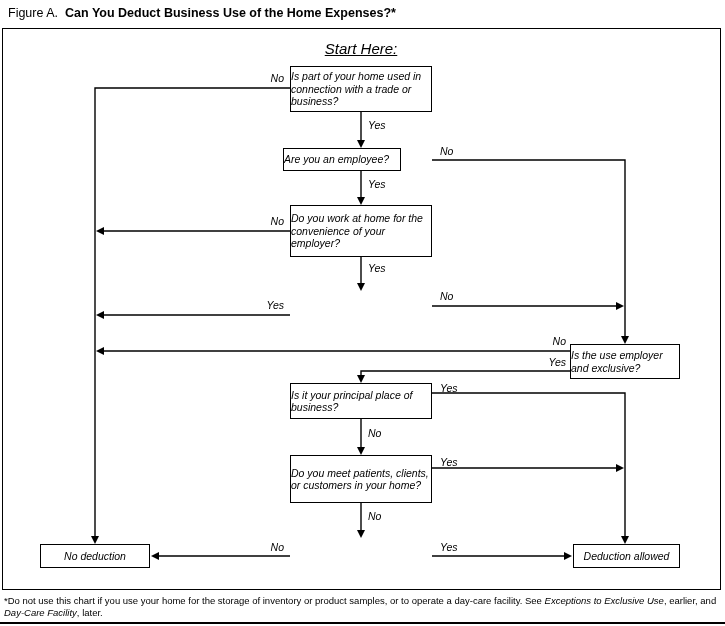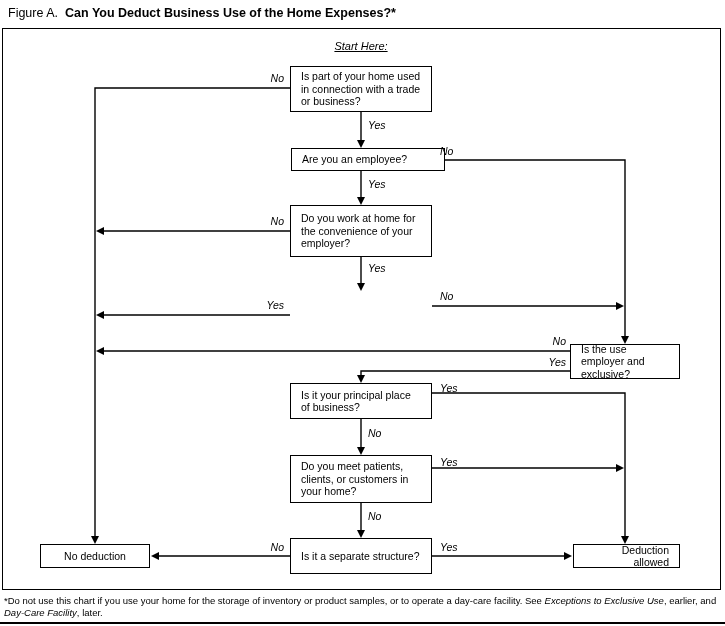--- a/index.html
+++ b/index.html
@@ -9,28 +9,28 @@
 
   .title-row { position:absolute; left:8px; top:6px; font-size:12.5px; white-space:nowrap; z-index:3; }
   .fig-label { font-weight:400; }
   .fig-title { font-weight:700; margin-left:7px;margin-top:8px; }
 
   #frame { position:absolute; left:2px; top:28px; width:719px; height:562px; border:1.5px solid #000; z-index:0; background:#fff; }
 
   #connectors { position:absolute; left:0; top:0; z-index:1; pointer-events:none; }
 
   .start { position:absolute; left:290px; top:40px; width:142px; text-align:center;
-           font-style:italic; font-size:11px; text-decoration:underline; z-index:2; }
+           font-style:italic; font-size:15px; text-decoration:underline; z-index:2; }
 
   .node { position:absolute; background:#fff; border:1.4px solid #000; font-size:10.5px;
-          line-height:12.5px; display:flex; align-items:center; padding:3px 10px; z-index:2; }
+          line-height:12.5px; display:flex; align-items:center; padding:3px 0; z-index:2;font-style:italic; }
   .node.ctr { justify-content:center; text-align:right; }
 
   #n-q1  { left:290px; top:66px;  width:142px; height:46px; }
-  #n-q2  { left:291px; top:148px; width:154px; height:23px; }
+  #n-q2  { left:283px; top:148px; width:118px; height:23px; }
   #n-q3  { left:290px; top:205px; width:142px; height:52px; }
   #n-q4  { left:290px; top:291px; width:142px; height:50px; }
   #n-qre { left:570px; top:344px; width:110px; height:35px; }
   #n-q5  { left:290px; top:383px; width:142px; height:36px; }
   #n-q6  { left:290px; top:455px; width:142px; height:48px; }
   #n-q7  { left:290px; top:538px; width:142px; height:36px; }
   #n-nd  { left:40px;  top:544px; width:110px; height:24px; }
   #n-da  { left:573px; top:544px; width:107px; height:24px; }
 
   .lbl { position:absolute; font-style:italic; font-size:10.5px; z-index:2; white-space:nowrap; }
@@ -126,21 +126,20 @@
   </svg>
 
   <div class="start">Start Here:</div>
 
   <div class="node" id="n-q1">Is part of your home used in connection with a trade or business?</div>
   <div class="node" id="n-q2">Are you an employee?</div>
   <div class="node" id="n-q3">Do you work at home for the convenience of your employer?</div>
   <div class="node" id="n-qre">Is the use employer and exclusive?</div>
   <div class="node" id="n-q5">Is it your principal place of business?</div>
   <div class="node" id="n-q6">Do you meet patients, clients, or customers in your home?</div>
-  <div class="node" id="n-q7">Is it a separate structure?</div>
   <div class="node ctr" id="n-nd">No deduction</div>
   <div class="node ctr" id="n-da">Deduction allowed</div>
 
   <div class="lbl right" id="l-q1-no">No</div>
   <div class="lbl" id="l-q1-yes">Yes</div>
   <div class="lbl" id="l-q2-no">No</div>
   <div class="lbl" id="l-q2-yes">Yes</div>
   <div class="lbl right" id="l-q3-no">No</div>
   <div class="lbl" id="l-q3-yes">Yes</div>
   <div class="lbl right" id="l-q4-yes">Yes</div>

